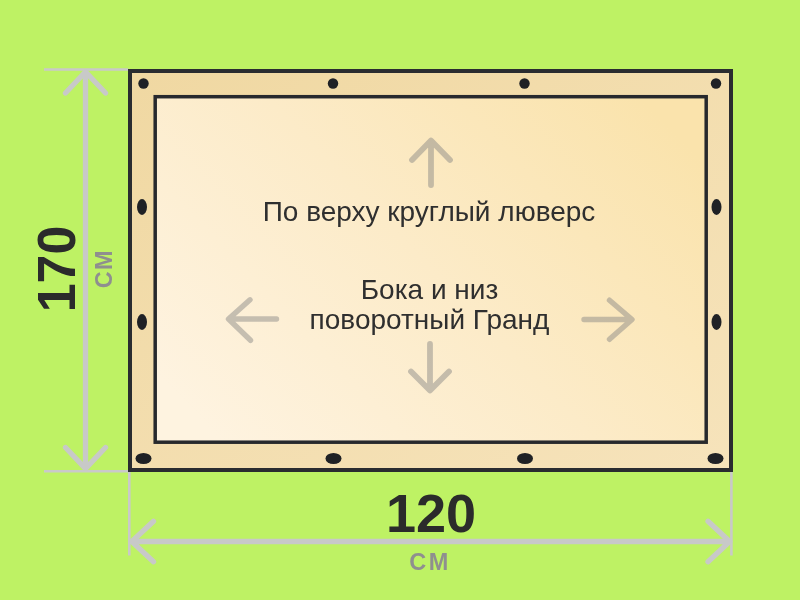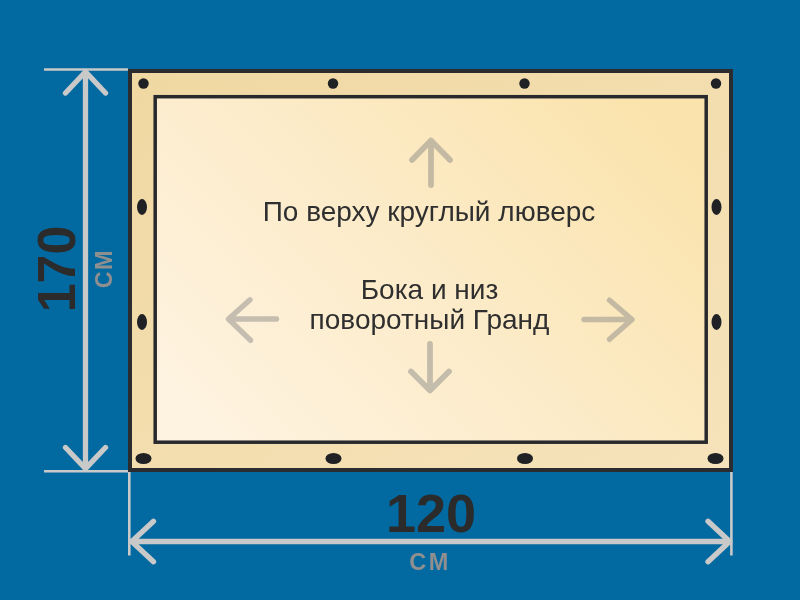--- a/index.html
+++ b/index.html
@@ -1,16 +1,16 @@
 <!DOCTYPE html>
 <html><head>
 <meta charset="utf-8">
 <style>
   html,body{margin:0;padding:0;background:#ffffff;}
-  .stage{position:relative;width:800px;height:600px;overflow:hidden;background:#0369a1;}
+  .stage{position:relative;width:800px;height:600px;overflow:hidden;background:#bef264;}
   svg text{font-family:"Liberation Sans",sans-serif;}
 </style>
 </head>
 <body>
 <div class="stage">
 <svg width="800" height="600" viewBox="0 0 800 600" xmlns="http://www.w3.org/2000/svg">
   <defs>
     <linearGradient id="ginner" x1="0" y1="0.8" x2="1" y2="0.2">
       <stop offset="0" stop-color="#fef3e0"></stop>
       <stop offset="0.5" stop-color="#fcebc8"></stop>

